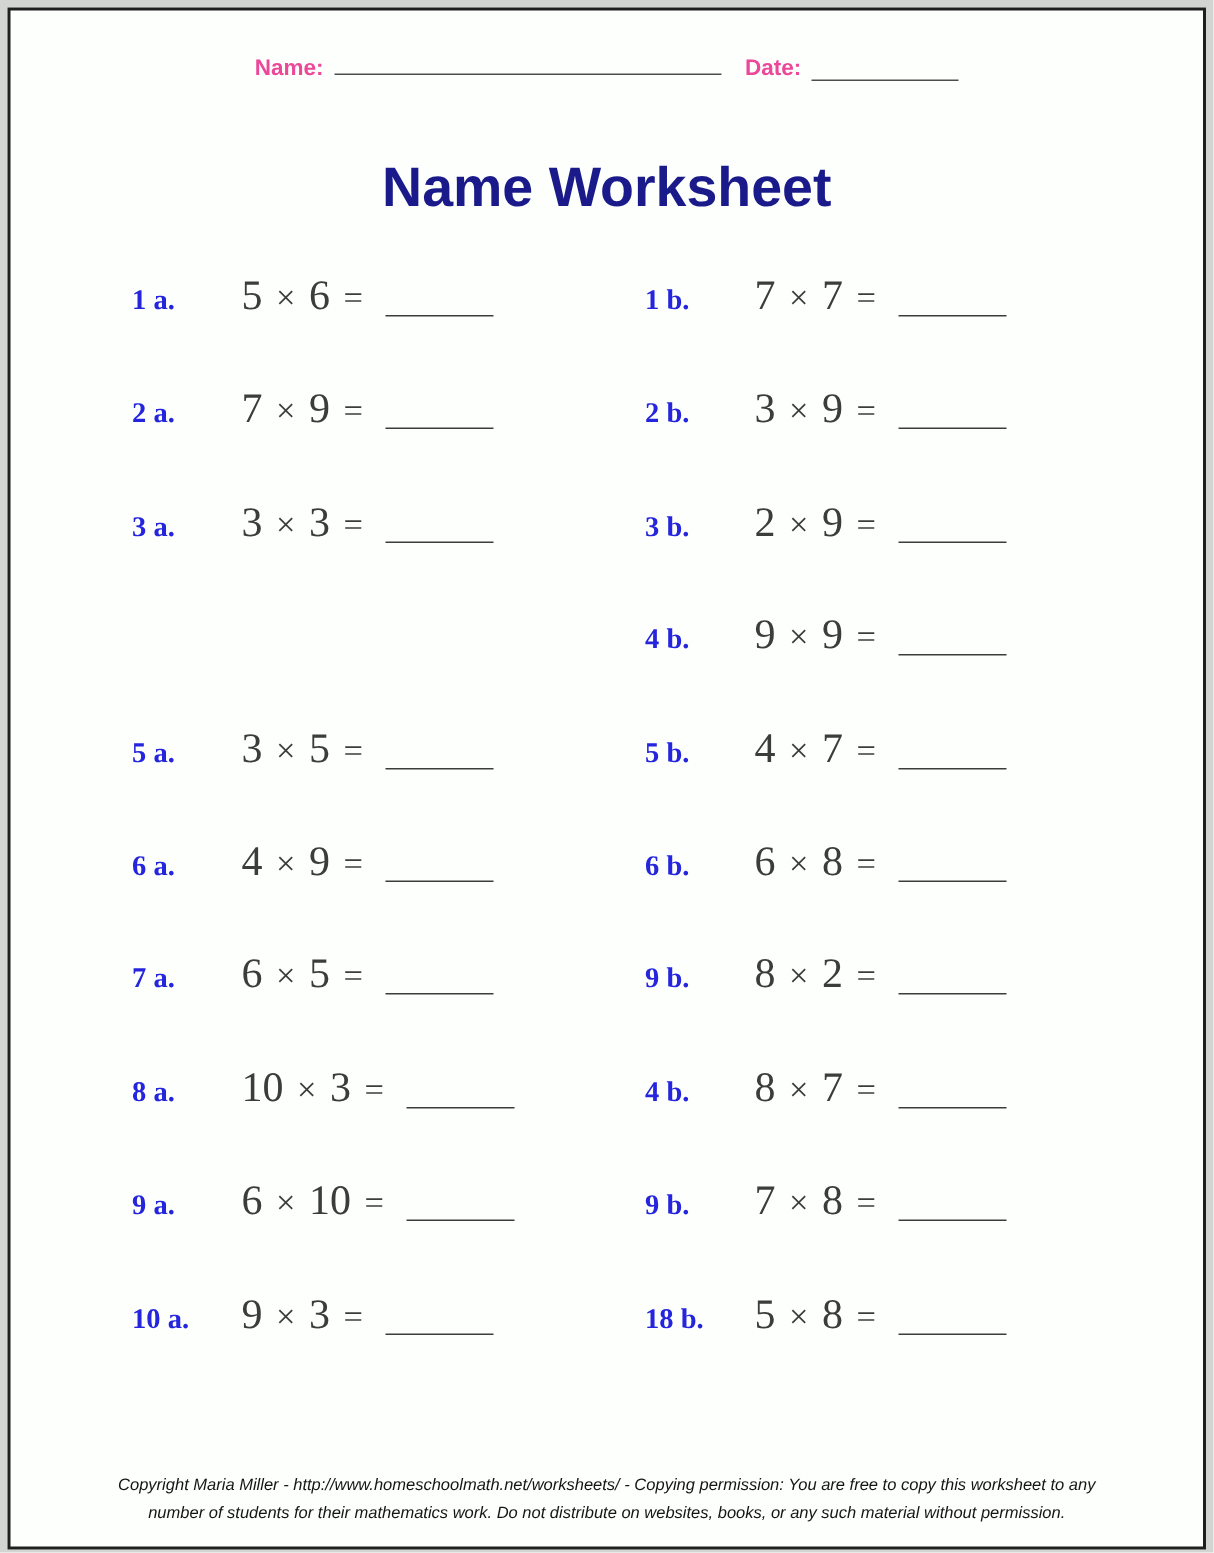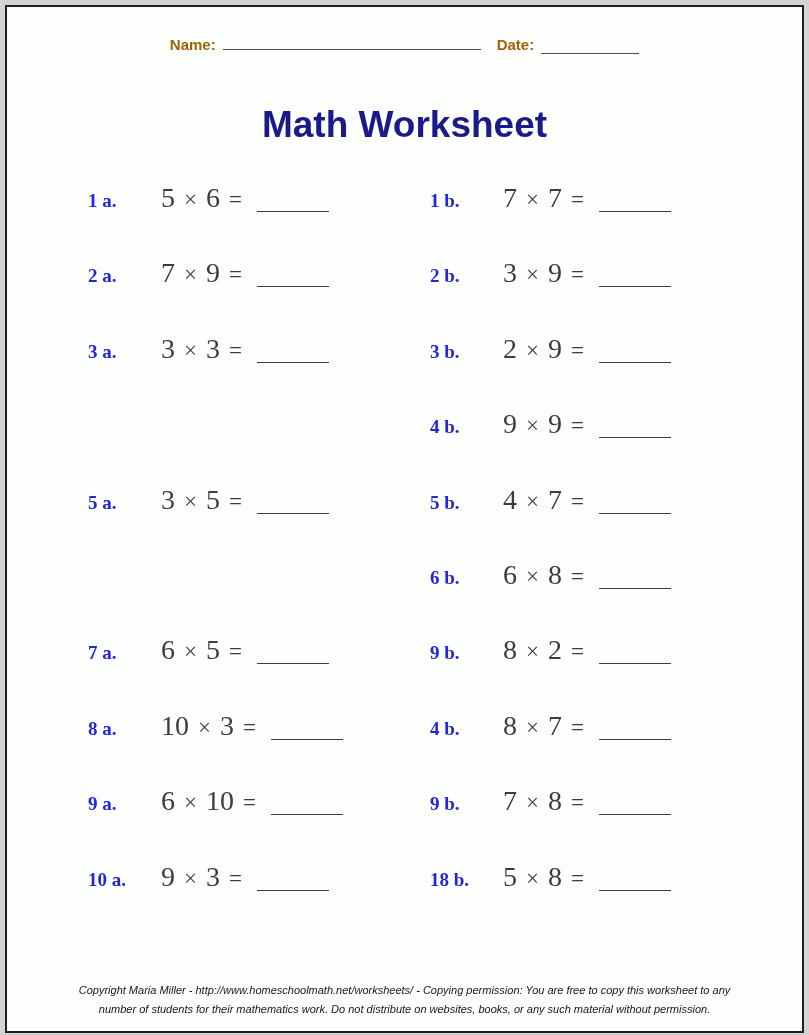--- a/index.html
+++ b/index.html
@@ -19,21 +19,21 @@
   }
   #page{
     position:absolute;left:5px;top:5px;width:795px;height:1024px;
     background:var(--page_white);
     border:2px solid var(--border_dark);
     box-sizing:content-box;
   }
   
   .hdr{
     position:absolute;top:28px;left:0;width:100%;
-    text-align:center;font-size:15px;font-weight:bold;color:#a16207;
+    text-align:center;font-size:15px;font-weight:bold;color:#ec4899;
     white-space:nowrap;
   }
   .uline{
     display:inline-block;border-bottom:1.6px solid var(--line_gray);
     height:14px;margin-bottom:-4px;
   }
   .name-line{width:258px;margin:0 16px 0 7px;}
   .date-line{width:98px;margin-left:7px;}
   
   .title{
@@ -67,21 +67,21 @@
 </style>
 </head>
 <body>
 
 <div id="page">
 
   <div class="hdr">
     <span>Name:</span><span class="uline name-line"></span><span>Date:</span><span class="uline date-line"></span>
   </div>
 
-  <div class="title">Math Worksheet</div>
+  <div class="title">Name Worksheet</div>
 
   <div id="problem-rows">
     <div class="prow">
       <div class="cell a">
         <span class="plabel">1 a.</span><span class="f">5</span><span class="op">×</span><span class="f">6</span><span class="op">=</span><span class="blank"></span>
       </div>
       <div class="cell b">
         <span class="plabel">1 b.</span><span class="f">7</span><span class="op">×</span><span class="f">7</span><span class="op">=</span><span class="blank"></span>
       </div>
     </div>
@@ -113,20 +113,23 @@
     <div class="prow">
       <div class="cell a">
         <span class="plabel">5 a.</span><span class="f">3</span><span class="op">×</span><span class="f">5</span><span class="op">=</span><span class="blank"></span>
       </div>
       <div class="cell b">
         <span class="plabel">5 b.</span><span class="f">4</span><span class="op">×</span><span class="f">7</span><span class="op">=</span><span class="blank"></span>
       </div>
     </div>
 
     <div class="prow">
+      <div class="cell a">
+        <span class="plabel">6 a.</span><span class="f">4</span><span class="op">×</span><span class="f">9</span><span class="op">=</span><span class="blank"></span>
+      </div>
       <div class="cell b">
         <span class="plabel">6 b.</span><span class="f">6</span><span class="op">×</span><span class="f">8</span><span class="op">=</span><span class="blank"></span>
       </div>
     </div>
 
     <div class="prow">
       <div class="cell a">
         <span class="plabel">7 a.</span><span class="f">6</span><span class="op">×</span><span class="f">5</span><span class="op">=</span><span class="blank"></span>
       </div>
       <div class="cell b">

